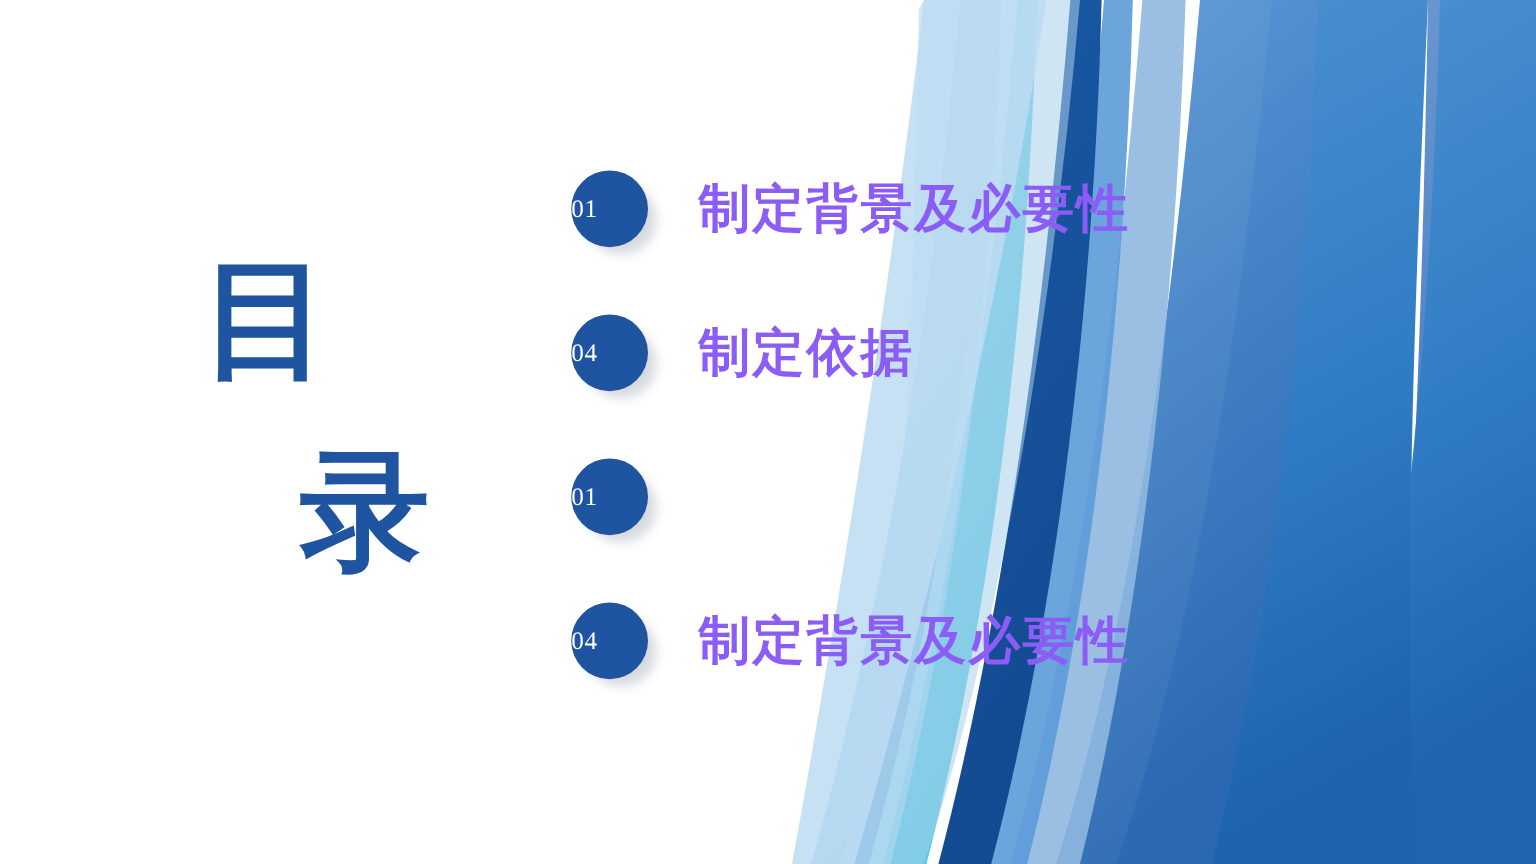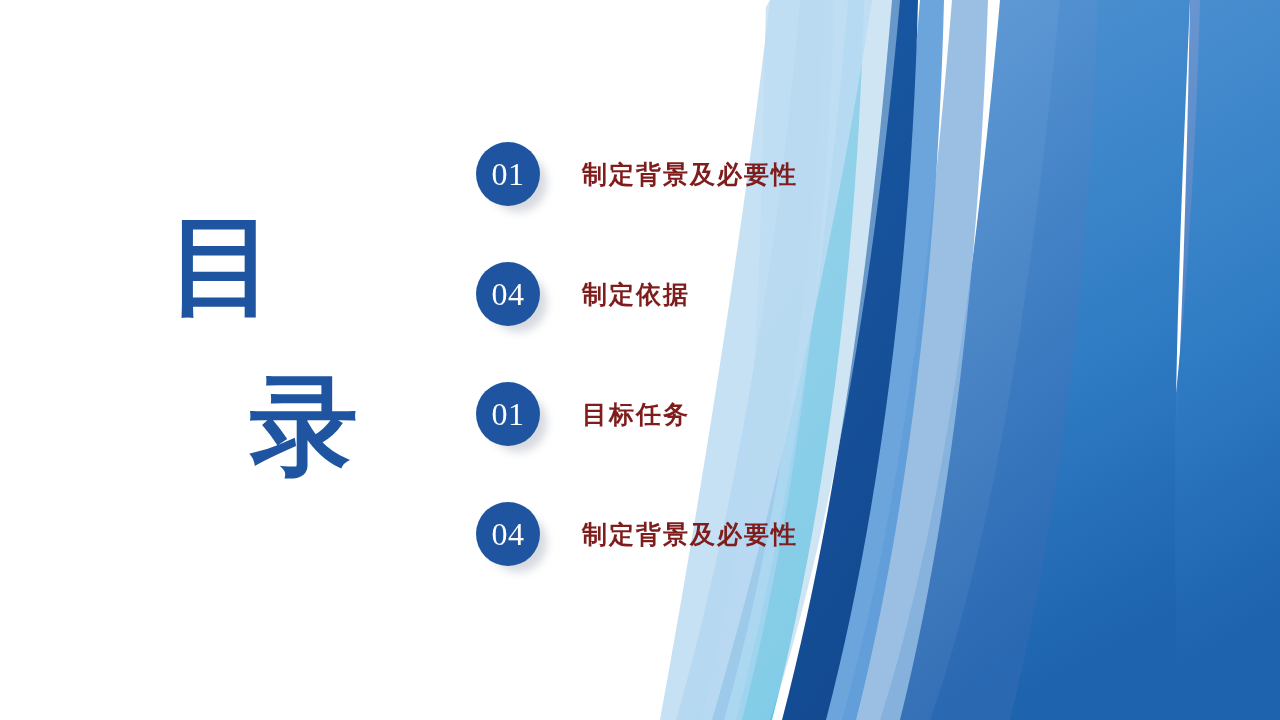--- a/index.html
+++ b/index.html
@@ -65,35 +65,35 @@
 
   .num-badge {
     position: relative;
     flex: 0 0 auto;
     width: 64px;
     height: 64px;
     border-radius: 50%;
     background: #1f55a0;
     display: flex;
     align-items: center;
-    justify-content: center;
+    justify-content: flex-start;
     color: #ffffff;
     font-family: "Liberation Serif", "DejaVu Serif", serif;
-    font-size: 32px;
+    font-size: 21px;
     font-weight: 400;
     letter-spacing: 0.5px;
     box-shadow: 10px 9px 9px -3px rgba(120,130,145,0.30);
   }
 
   .toc-label {
     margin-left: 42px;
     font-family: "Liberation Sans", "DejaVu Sans", sans-serif;
     font-weight: 700;
-    font-size: 25px;
-    color: #7f1d1d;
+    font-size: 43px;
+    color: #8b5cf6;
     letter-spacing: 2px;
     white-space: nowrap;
   }
 </style>
 </head>
 <body>
 
 <div id="slide">
 
   <svg id="wave-art" viewBox="0 0 1280 720" preserveAspectRatio="none" xmlns="http://www.w3.org/2000/svg">
@@ -196,21 +196,20 @@
       <div class="num-badge">
         <span>04</span>
       </div>
       <div class="toc-label">制定依据</div>
     </div>
 
     <div class="toc-item">
       <div class="num-badge">
         <span>01</span>
       </div>
-      <div class="toc-label">目标任务</div>
     </div>
 
     <div class="toc-item">
       <div class="num-badge">
         <span>04</span>
       </div>
       <div class="toc-label">制定背景及必要性</div>
     </div>
 
   </div>

